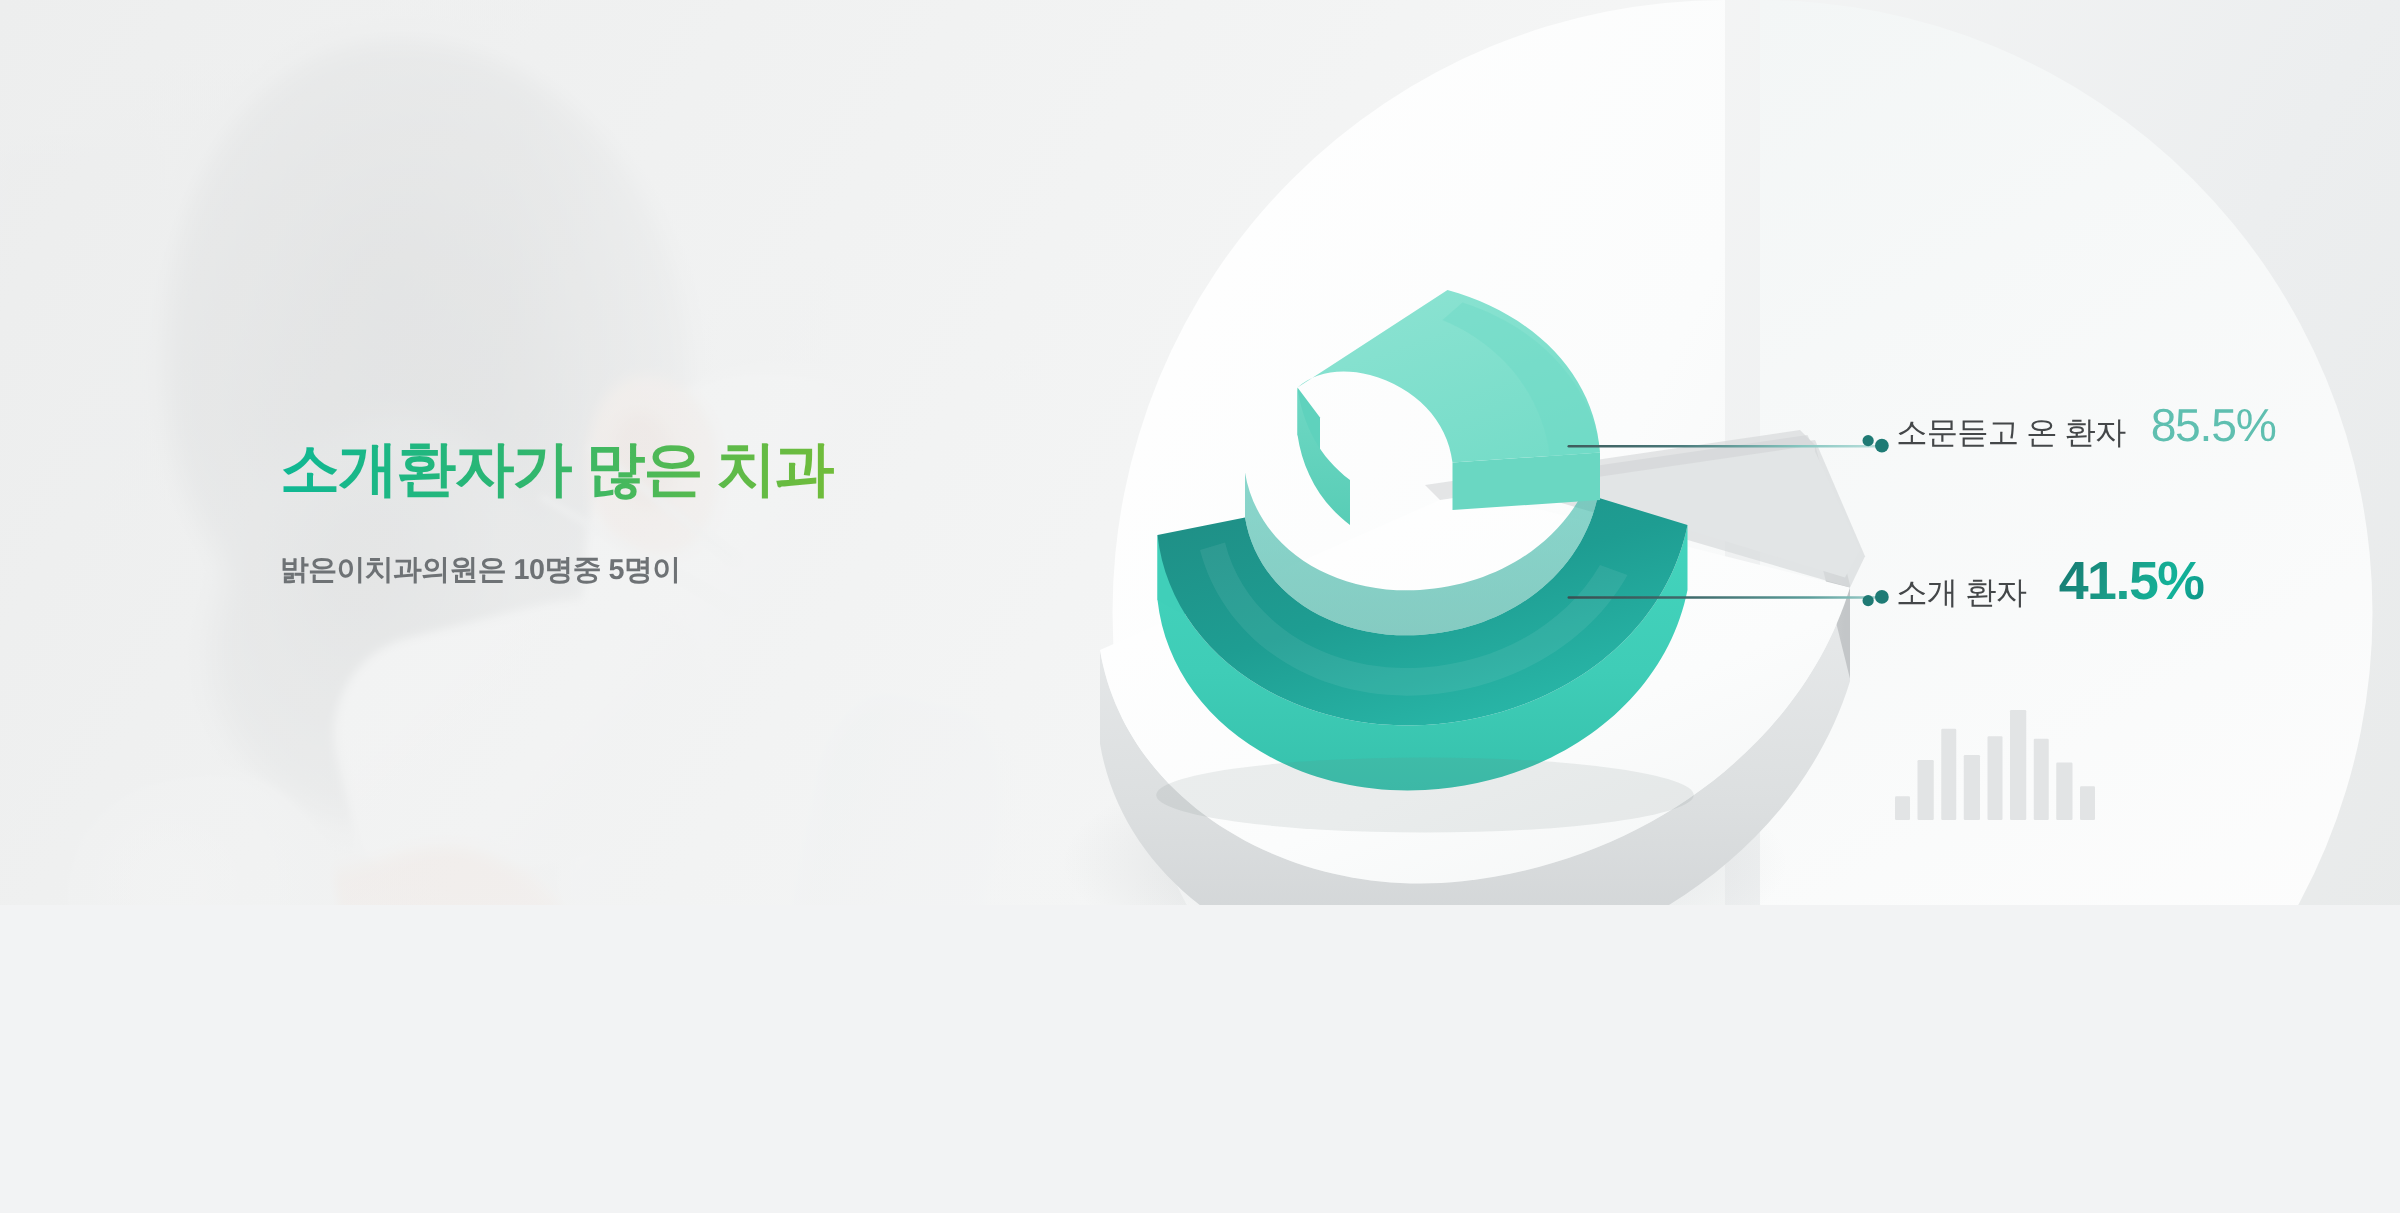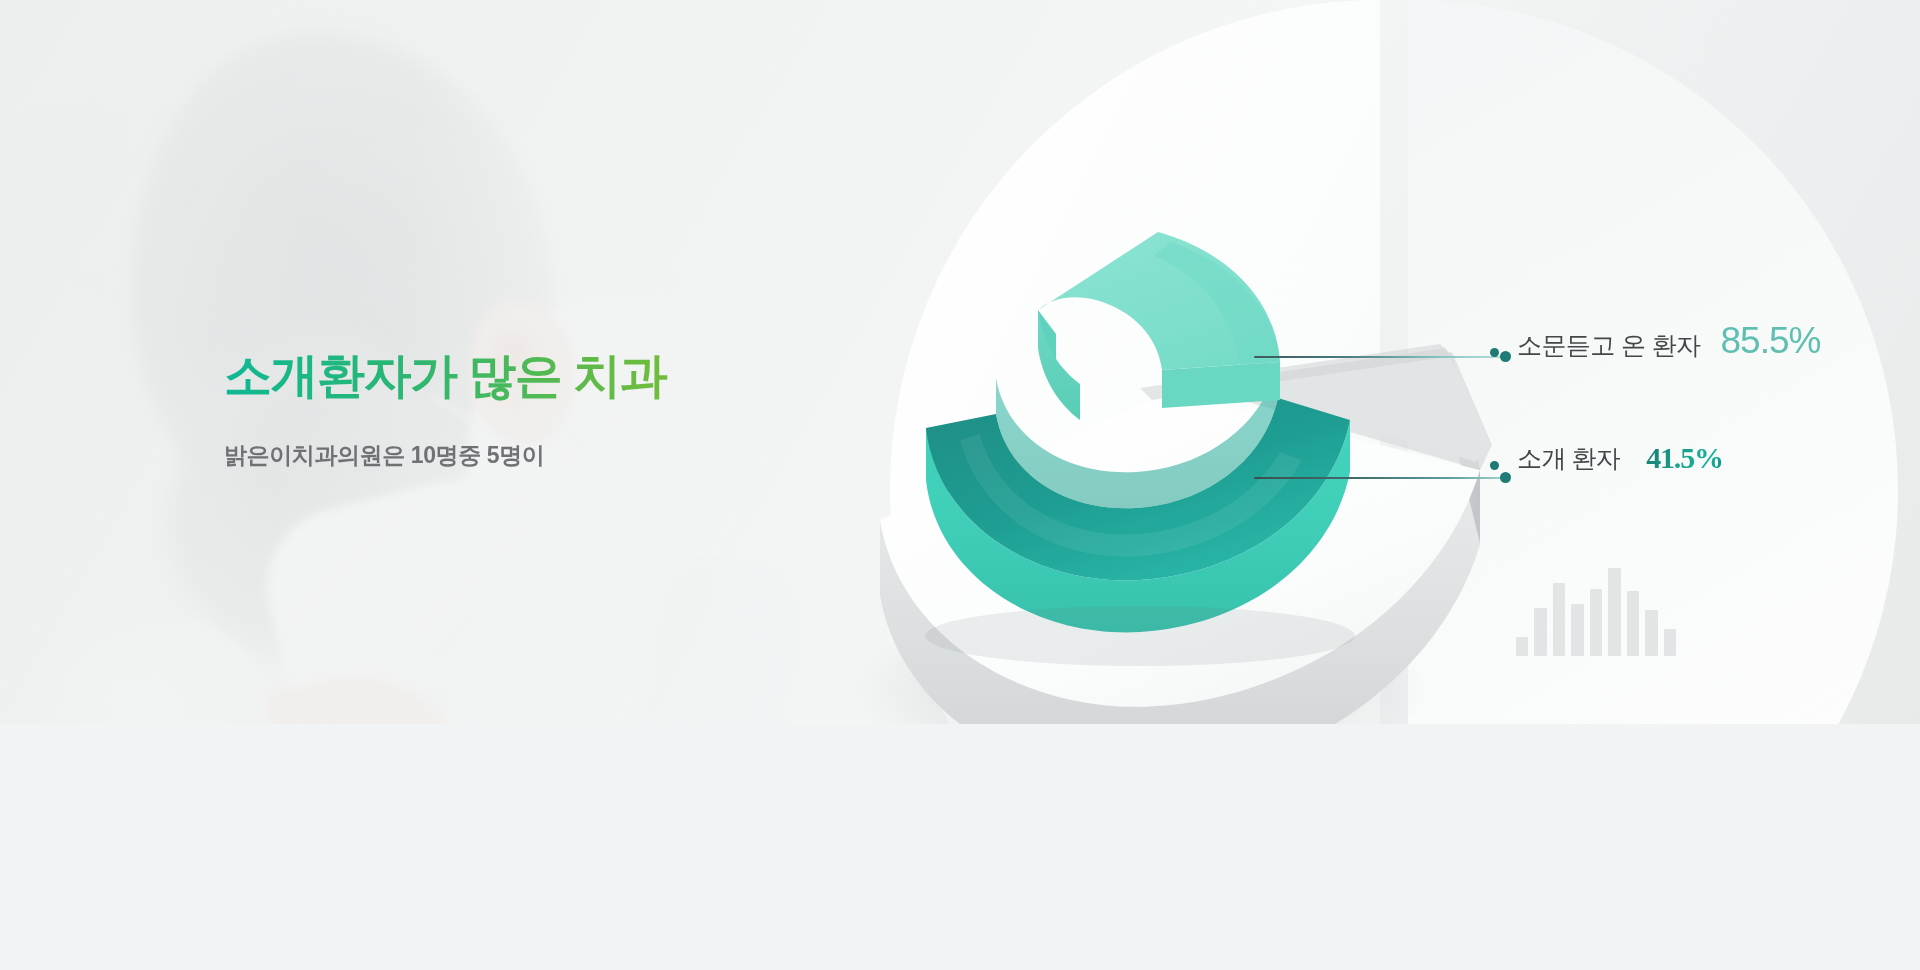--- a/index.html
+++ b/index.html
@@ -78,22 +78,22 @@
   .chart3d svg{display:block;overflow:visible;}
 
   
   .labels{position:absolute;left:1490px;top:320px;width:420px;}
   .lbl{display:flex;align-items:flex-end;white-space:nowrap;}
   .lbl .dot{width:9px;height:9px;border-radius:50%;background:#1f7a74;
             display:inline-block;margin-right:18px;position:relative;top:-5px;flex:none;}
   .lbl .name{font-size:25px;color:#444749;letter-spacing:-.6px;}
   .row1{position:absolute;left:0;top:0;}
   .row1 .val{font-size:37px;color:#5fbfb0;margin-left:20px;letter-spacing:-1px;font-weight:400;}
-  .row2{position:absolute;left:0;top:121px;font-family:Liberation Serif, serif;}
-  .row2 .val{font-size:30px;font-weight:700;margin-left:26px;letter-spacing:-1.2px;
+  .row2{position:absolute;left:0;top:121px;}
+  .row2 .val{font-size:43px;font-weight:700;margin-left:26px;letter-spacing:-1.2px;
     background:linear-gradient(120deg,#16756f 0%,#1aa08a 45%,#13b39a 75%,#0e8c84 100%);
     -webkit-background-clip:text;background-clip:text;color:transparent;-webkit-text-fill-color:transparent;}
 
   
   .leader{position:absolute;height:2px;border-radius:2px;}
   .leader1{left:1254px;top:356px;width:249px;
     background:linear-gradient(90deg,#3e5b5c 0%,#49797a 35%,#86c6c0 75%,#b9dedb 100%);}
   .leader2{left:1254px;top:477px;width:249px;
     background:linear-gradient(90deg,#3a5052 0%,#3f6b6c 40%,#5c9e9b 78%,#9fd0cc 100%);}
   .ldot{position:absolute;width:11px;height:11px;border-radius:50%;background:#1e7b75;}

